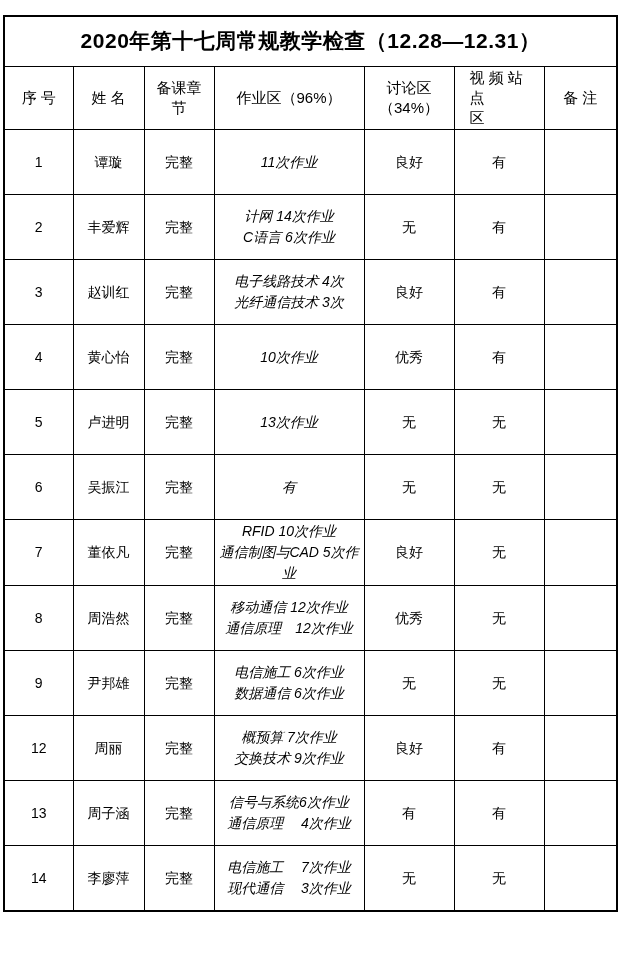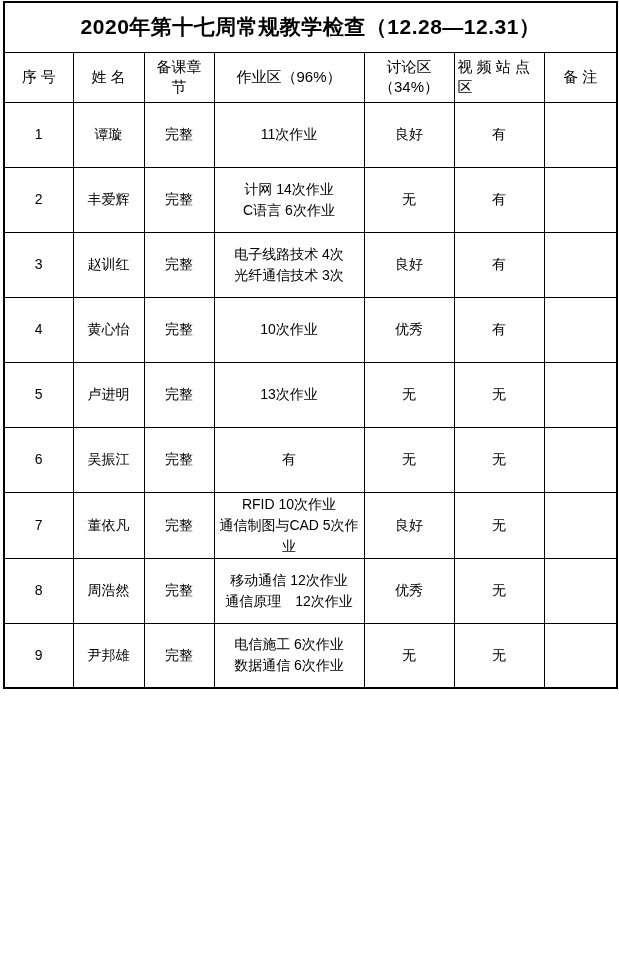--- a/index.html
+++ b/index.html
@@ -2,40 +2,40 @@
 <html><head>
 <meta charset="utf-8">
 <style>
   html,body{margin:0;padding:0;background:#ffffff;}
   body{
     width:619px;height:959px;overflow:hidden;color:#000;
     font-family:"Liberation Sans","DejaVu Sans",sans-serif;
   }
   table.sheet{
     border-collapse:collapse;table-layout:fixed;
-    width:613px;margin:1px 0 0 3px;
+    width:613px;margin:15px 0 0 3px;
     border:2px solid #000;
   }
   .sheet th,.sheet td{
     border:1px solid #000;
     text-align:center;vertical-align:middle;
     white-space:pre-wrap;word-break:break-all;
     padding:1px 3px;overflow:hidden;
     font-weight:normal;
   }
   tr.title-row{height:50px;}
   th.title{
     font-size:21px;font-weight:bold;letter-spacing:0.5px;
   }
   tr.head-row{height:50px;}
   tr.head-row th{font-size:15px;line-height:1.35;}
-  th.video-head{text-align:left;padding-left:3px;}
+  th.video-head{text-align:left;padding-left:15px;}
   tr.data-row{height:65px;}
   tr.data-row td{font-size:14px;line-height:1.5;}
-  td.hw{position:relative;}
+  td.hw{position:relative;font-style:italic;}
   .marker{
     position:absolute;top:0;left:0;width:0;height:0;
     border-top:6px solid #008000;border-right:6px solid transparent;
   }
 </style>
 </head>
 <body>
 
 <table class="sheet">
   <colgroup>
@@ -154,16 +154,46 @@
     <td>尹邦雄</td>
     <td>完整</td>
     <td class="hw"><span class="hw-text">电信施工 6次作业
 数据通信 6次作业</span></td>
     <td>无</td>
     <td>无</td>
     <td></td>
   </tr>
 
 
+  <tr class="data-row">
+    <td>12</td>
+    <td>周丽</td>
+    <td>完整</td>
+    <td class="hw"><span class="hw-text">概预算 7次作业
+交换技术 9次作业</span></td>
+    <td>良好</td>
+    <td>有</td>
+    <td></td>
+  </tr>
 
+  <tr class="data-row">
+    <td>13</td>
+    <td>周子涵</td>
+    <td>完整</td>
+    <td class="hw"><span class="hw-text">信号与系统6次作业
+通信原理　 4次作业</span></td>
+    <td>有</td>
+    <td>有</td>
+    <td></td>
+  </tr>
 
+  <tr class="data-row">
+    <td>14</td>
+    <td>李廖萍</td>
+    <td>完整</td>
+    <td class="hw"><span class="hw-text">电信施工　 7次作业
+现代通信　 3次作业</span></td>
+    <td>无</td>
+    <td>无</td>
+    <td></td>
+  </tr>
 </tbody>
 </table>
 
 </body></html>

